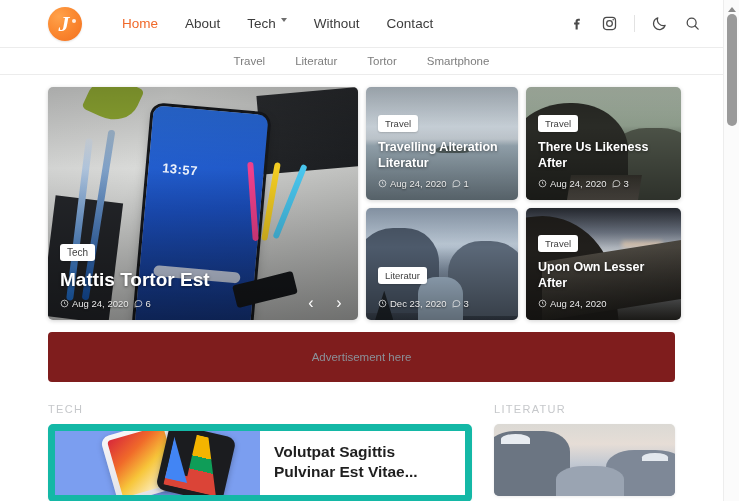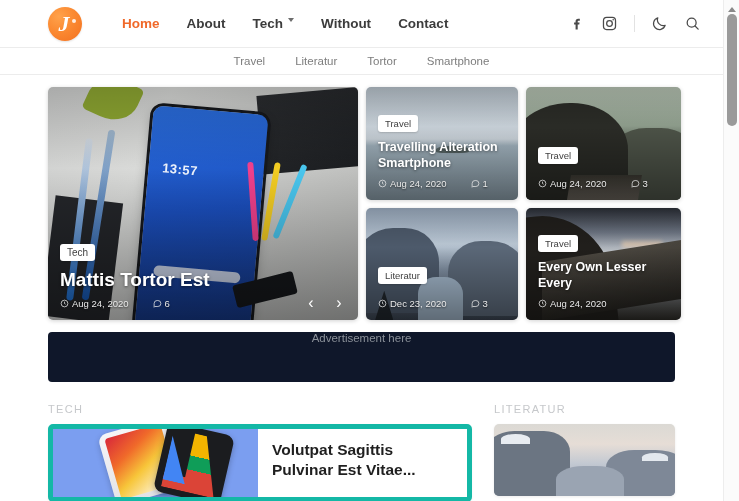--- a/index.html
+++ b/index.html
@@ -51,21 +51,21 @@
     position:absolute; right:6px; top:12px; width:4px; height:4px;
     border-radius:50%; background:rgba(255,255,255,.85);
   }
   .brand-text {
     margin-left:7px; font-size:21px; letter-spacing:.5px;
     color:#8e8e8e; font-weight:400;
   }
 
   .mainnav { display:flex; align-items:center; margin-left:40px; gap:27px; }
   .mainnav a {
-    font-size:13.5px; font-weight:bold; color:#3c3c3c;
+    font-size:13.5px; font-weight:normal; color:#3c3c3c;
     text-decoration:none; white-space:nowrap; display:flex; align-items:flex-start; gap:5px;
   }
   .mainnav a.active { color:#f0692a; }
   .caret {
     width:0;height:0;border-left:3.5px solid transparent;border-right:3.5px solid transparent;
     border-top:4px solid #6d6d6d; display:inline-block; margin-top:2px;
   }
 
   .head-right {
     margin-left:auto; margin-right:22px; display:flex; align-items:center; gap:16px;
@@ -100,21 +100,21 @@
   .card .body {
     position:absolute; left:0; bottom:0; right:0; padding:10px 12px 11px 12px;
   }
   .badge {
     display:inline-block; background:#fff; color:#414141;
     font-size:9.5px; padding:3px 7px; border-radius:3px; margin-bottom:7px;
     box-shadow:0 1px 2px rgba(0,0,0,.16);
   }
   .ctitle { color:#fff; font-weight:bold; text-shadow:0 1px 3px rgba(0,0,0,.5); }
   .meta {
-    display:flex; align-items:center; gap:24px; margin-top:7px;
+    display:flex; align-items:center; gap:5px; margin-top:7px;
     color:#e9e9e9; font-size:9.5px; text-shadow:0 1px 2px rgba(0,0,0,.6);
   }
   .meta span { display:flex; align-items:center; gap:3px; }
   .meta svg { width:9px; height:9px; display:block; }
 
   .card-big { height:233px; }
   .card-big .ctitle { font-size:19px; }
   .card-big .badge { font-size:10px; margin-bottom:8px; }
   .card-sm { height:112.5px; }
   .card-sm .ctitle { font-size:12.5px; line-height:1.28; }
@@ -193,33 +193,33 @@
     background:linear-gradient(to bottom,#2c3038 0%, #6e7684 22%, #c3c8cd 40%, #9aa0a6 60%, #2d2b27 100%); }
   .img-cloudtop .ridge{ position:absolute; left:-10%; top:6%; width:66%; height:100%;
     background:#211f1c; border-radius:0 70% 0 0; transform:rotate(-6deg); }
   .img-cloudtop .slope{ position:absolute; left:10%; bottom:0; width:100%; height:52%;
     background:linear-gradient(to top,#262420,#4a463f); transform:skewY(-9deg); transform-origin:left bottom; }
   .img-cloudtop .sun{ position:absolute; right:12%; top:30%; width:26%; height:6%;
     background:rgba(255,214,170,.5); filter:blur(2px); }
 
   
   .ad {
-    margin-top:12px; height:50px; background:#0f172a; border-radius:4px;
-    display:flex; align-items:flex-start; justify-content:center;
+    margin-top:12px; height:50px; background:#7f1d1d; border-radius:4px;
+    display:flex; align-items:center; justify-content:center;
     color:#8b9199; font-size:11.5px;
   }
 
   
   .sections { display:grid; grid-template-columns:424px 1fr; gap:22px; margin-top:21px; }
   .sec-title {
     font-size:11px; letter-spacing:1.3px; color:#c6c8cb; text-transform:uppercase;
     margin-bottom:9px;
   }
   .post-card {
-    display:flex; background:#fff; border:5px solid #14b8a6; border-radius:5px;
+    display:flex; background:#fff; border:7px solid #14b8a6; border-radius:5px;
     overflow:hidden; height:78px; box-shadow:0 1px 3px rgba(0,0,0,.05);
   }
   .thumb-phones {
     width:205px; flex:none; position:relative; background:#7b9ef0; overflow:hidden;
   }
   .thumb-phones .p-white{
     position:absolute; left:26%; top:-6%; width:34%; height:108%;
     border-radius:9px; background:linear-gradient(#f5f5f7,#e2e2e6);
     transform:rotate(-16deg); box-shadow:0 2px 6px rgba(0,0,0,.22); overflow:hidden;
   }
@@ -370,21 +370,21 @@
         </div>
       </div>
 
       <div class="card card-sm" style="grid-column:2;grid-row:1;align-self:start">
         <div class="img-sea">
             <div class="rock"></div>
           </div>
         <div class="shade"></div>
         <div class="body">
           <span class="badge">Travel</span>
-          <div class="ctitle">Travelling Alteration Smartphone</div>
+          <div class="ctitle">Travelling Alteration Literatur</div>
           <div class="meta">
             <span>
               <svg viewBox="0 0 24 24" fill="none" stroke="currentColor" stroke-width="2">
                   <circle cx="12" cy="12" r="9"></circle>
                   <path d="M12 7v5l3 2"></path>
                 </svg>
               <em style="font-style:normal">Aug 24, 2020</em>
             </span>
             <span>
               <svg viewBox="0 0 24 24" fill="none" stroke="currentColor" stroke-width="2">
@@ -398,20 +398,21 @@
 
       <div class="card card-sm" style="grid-column:3;grid-row:1;align-self:start">
         <div class="img-mountain">
             <div class="peak2"></div>
             <div class="peak"></div>
             <div class="road"></div>
           </div>
         <div class="shade"></div>
         <div class="body">
           <span class="badge">Travel</span>
+          <div class="ctitle">There Us Likeness After</div>
           <div class="meta">
             <span>
               <svg viewBox="0 0 24 24" fill="none" stroke="currentColor" stroke-width="2">
                   <circle cx="12" cy="12" r="9"></circle>
                   <path d="M12 7v5l3 2"></path>
                 </svg>
               <em style="font-style:normal">Aug 24, 2020</em>
             </span>
             <span>
               <svg viewBox="0 0 24 24" fill="none" stroke="currentColor" stroke-width="2">
@@ -453,21 +454,21 @@
 
       <div class="card card-sm" style="grid-column:3;grid-row:1;align-self:end">
         <div class="img-cloudtop">
             <div class="sun"></div>
             <div class="ridge"></div>
             <div class="slope"></div>
           </div>
         <div class="shade"></div>
         <div class="body">
           <span class="badge">Travel</span>
-          <div class="ctitle">Every Own Lesser Every</div>
+          <div class="ctitle">Upon Own Lesser After</div>
           <div class="meta">
             <span>
               <svg viewBox="0 0 24 24" fill="none" stroke="currentColor" stroke-width="2">
                   <circle cx="12" cy="12" r="9"></circle>
                   <path d="M12 7v5l3 2"></path>
                 </svg>
               <em style="font-style:normal">Aug 24, 2020</em>
             </span>
           </div>
         </div>

